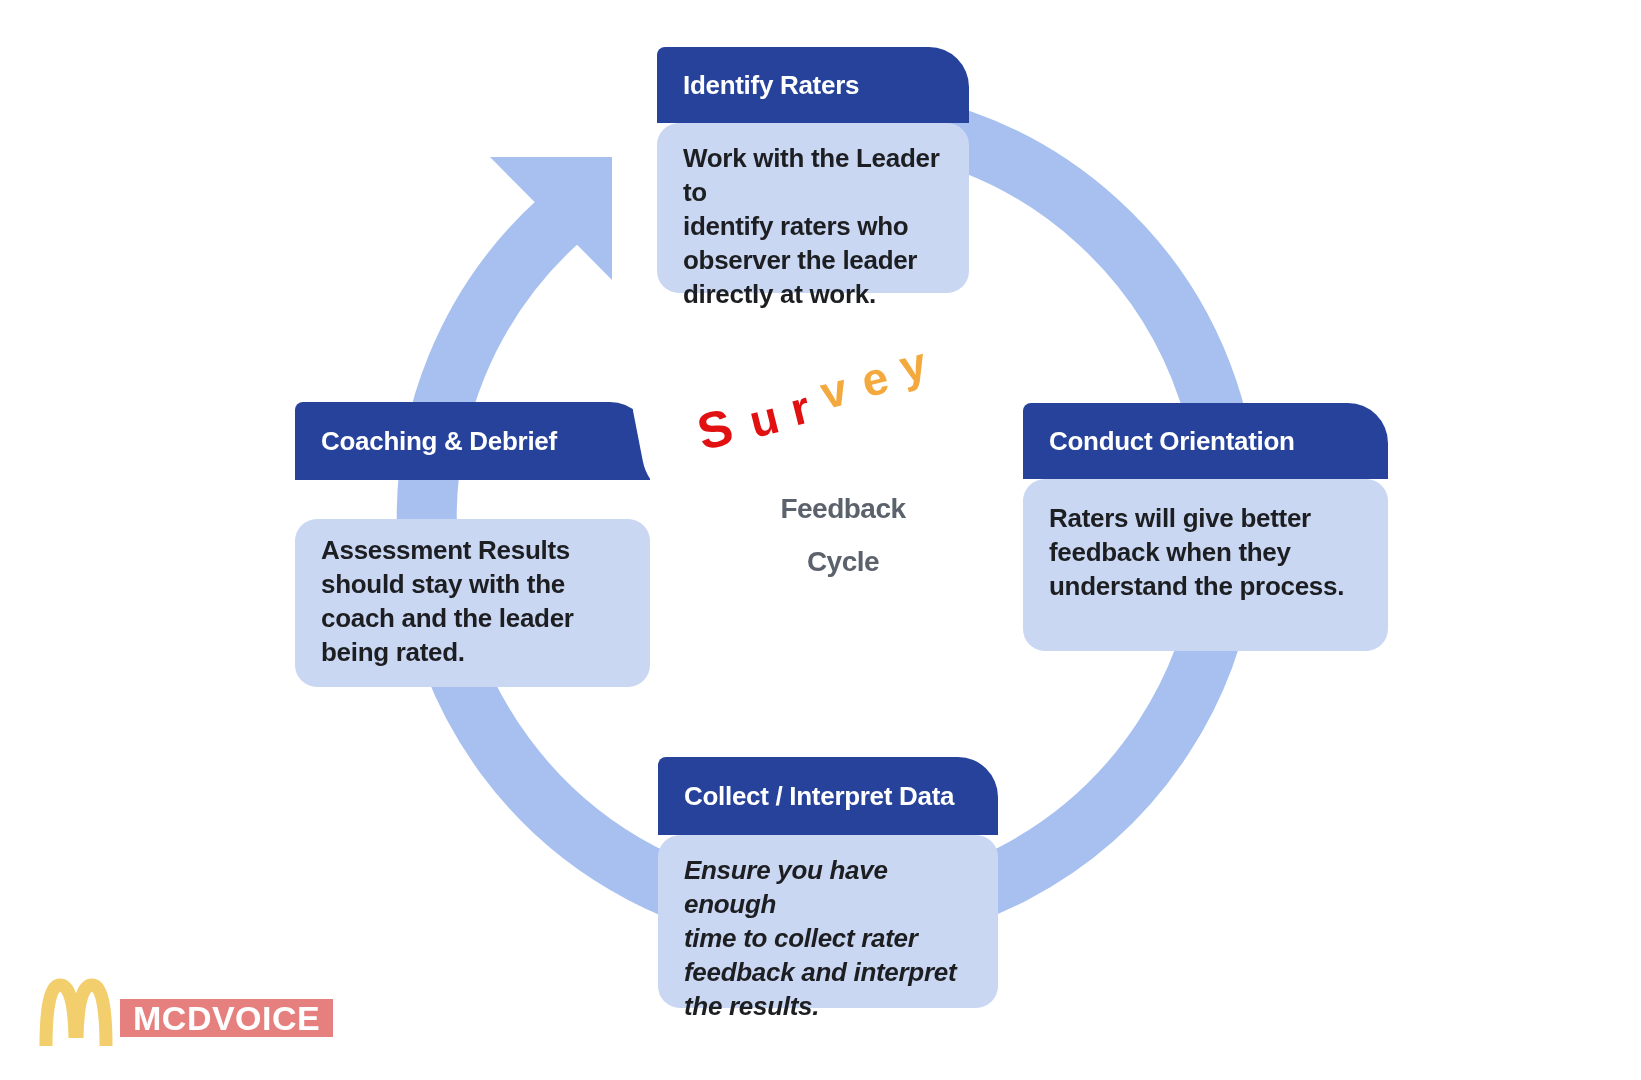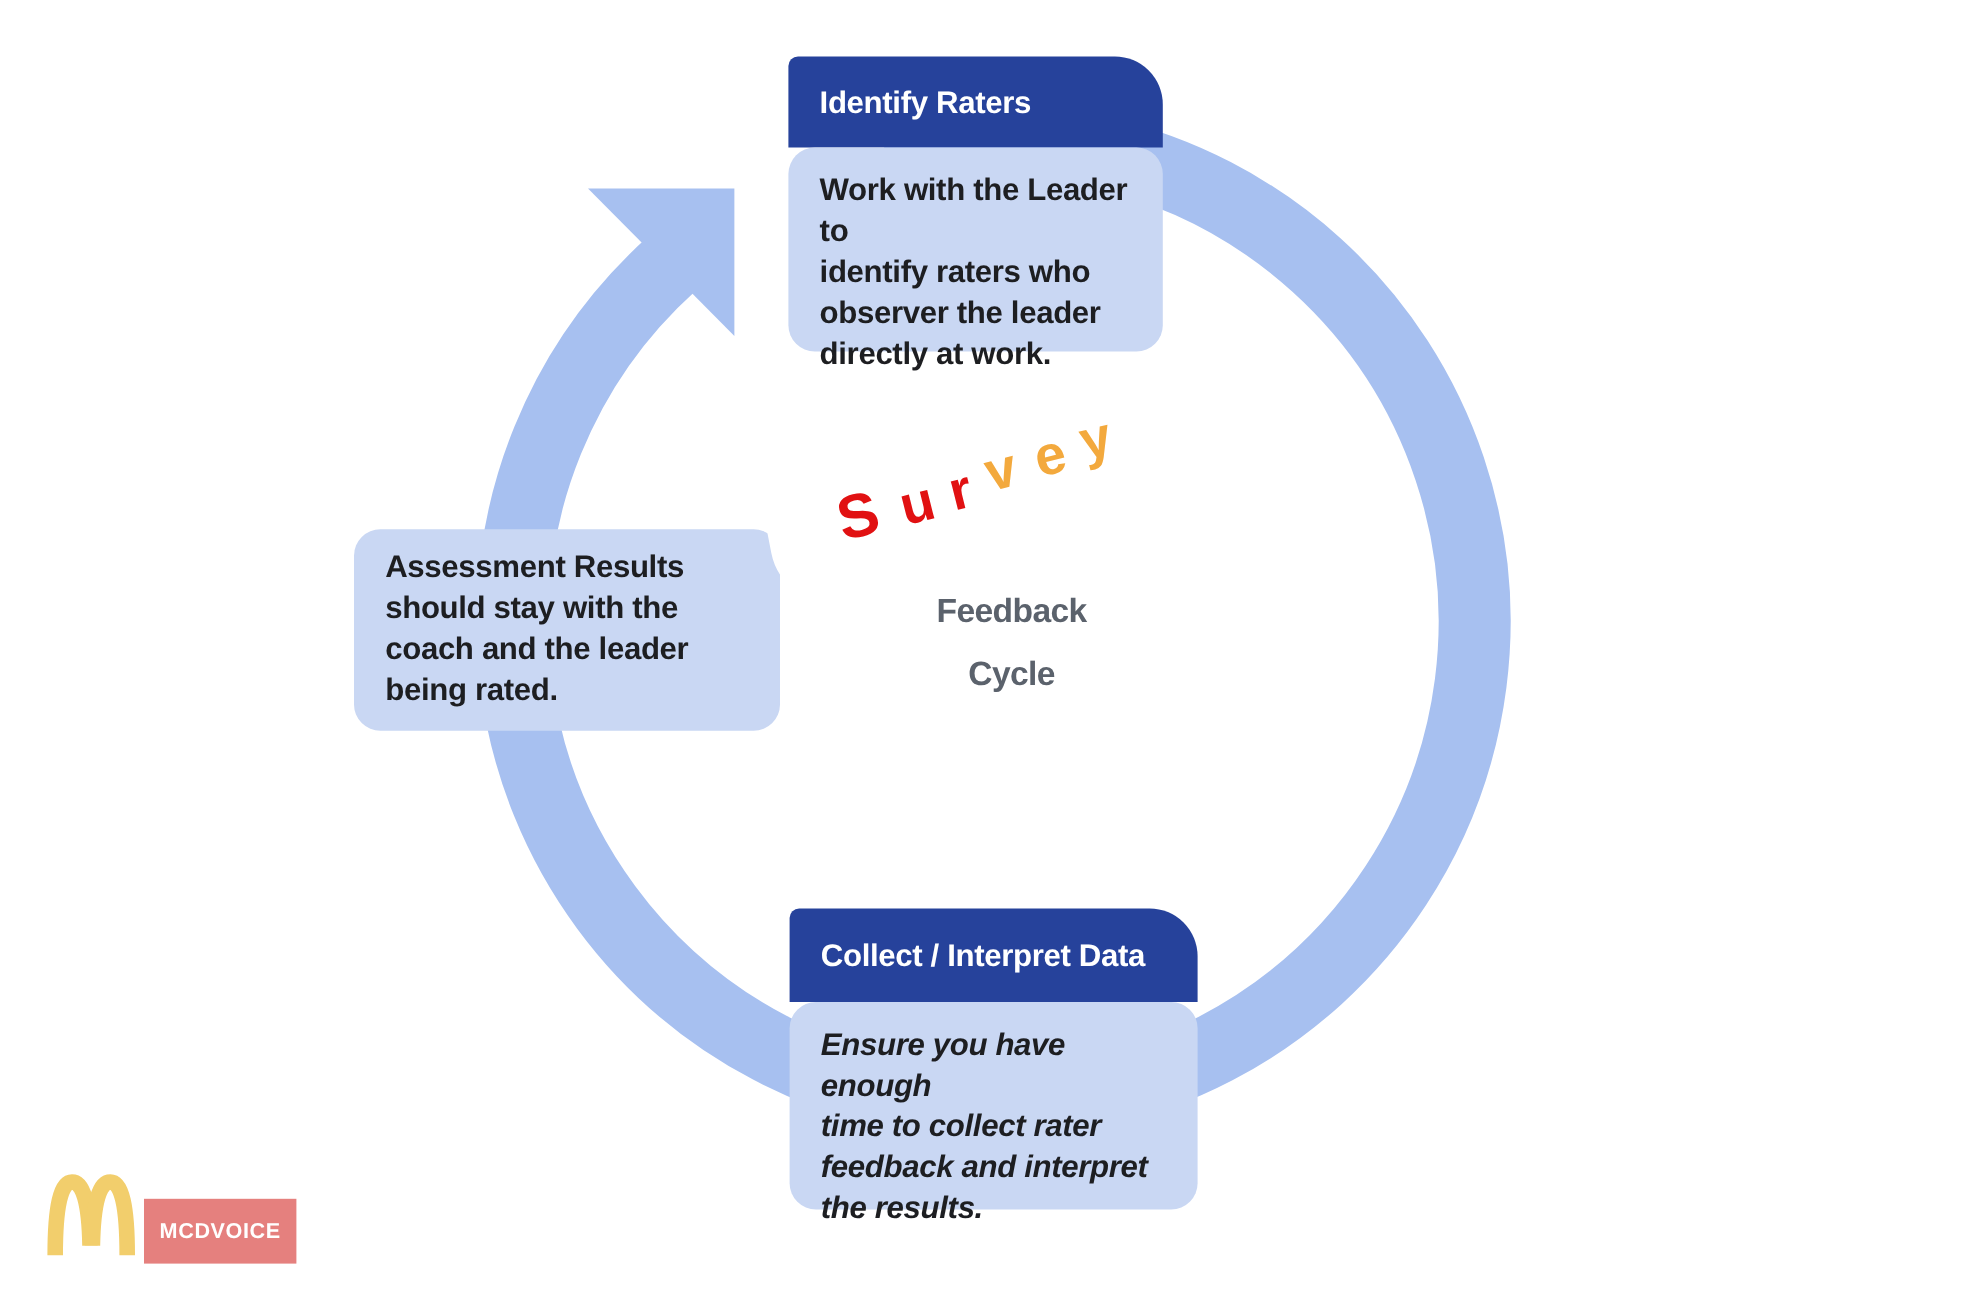--- a/index.html
+++ b/index.html
@@ -49,23 +49,23 @@
   .s-4{left:862px;top:356px;}
   .s-5{left:900px;top:342px;}
   .center-title{
     position:absolute;left:693px;top:482px;width:300px;z-index:1;
     text-align:center;font-weight:700;font-size:28px;line-height:53px;
     letter-spacing:-0.5px;white-space:pre-line;
   }
   .brand{position:absolute;left:0;top:0;z-index:2;}
   .arches{position:absolute;left:38px;top:976px;}
   .badge{
-    position:absolute;left:120px;top:999px;height:54px;
+    position:absolute;left:120px;top:999px;height:38px;
     display:flex;align-items:center;justify-content:center;
-    padding:0 13px;color:#ffffff;font-weight:700;font-size:18px;letter-spacing:0.5px;
+    padding:0 13px;color:#ffffff;font-weight:700;font-size:34px;letter-spacing:0.5px;
   }
 </style>
 </head>
 <body>
 
 <div class="stage">
 
   <svg class="ring" width="1641" height="1080" viewBox="0 0 1641 1080">
     <path d="M 737.8 127.3 A 401 401 0 1 1 559.7 219.9" fill="none" stroke-width="60" stroke="#a7c0f0"></path>
     <polygon points="490,157 612,157 612,280" fill="#a7c0f0"></polygon>
@@ -74,22 +74,33 @@
   <div class="card card-top">
     <div class="card-header" style="background-color: rgb(38, 66, 155);">
       <span>Identify Raters</span>
     </div>
     <div class="card-body" style="background-color: rgb(201, 215, 243);">Work with the Leader to
 identify raters who
 observer the leader
 directly at work.</div>
   </div>
 
+  <div class="card card-right">
+    <div class="card-header" style="background-color: rgb(38, 66, 155);">
+      <span>Conduct Orientation</span>
+    </div>
+    <div class="card-body" style="background-color: rgb(201, 215, 243);">Raters will give better
+feedback when they
+understand the process.</div>
+  </div>
 
   <div class="card card-left">
+    <div class="card-header" style="background-color: rgb(38, 66, 155);">
+      <span>Coaching &amp; Debrief</span>
+    </div>
     <div class="card-body" style="background-color: rgb(201, 215, 243); margin-top: 39px;">Assessment Results
 should stay with the
 coach and the leader
 being rated.</div>
   </div>
 
   <div class="card card-bottom">
     <div class="card-header" style="background-color: rgb(38, 66, 155);">
       <span>Collect / Interpret Data</span>
     </div>

